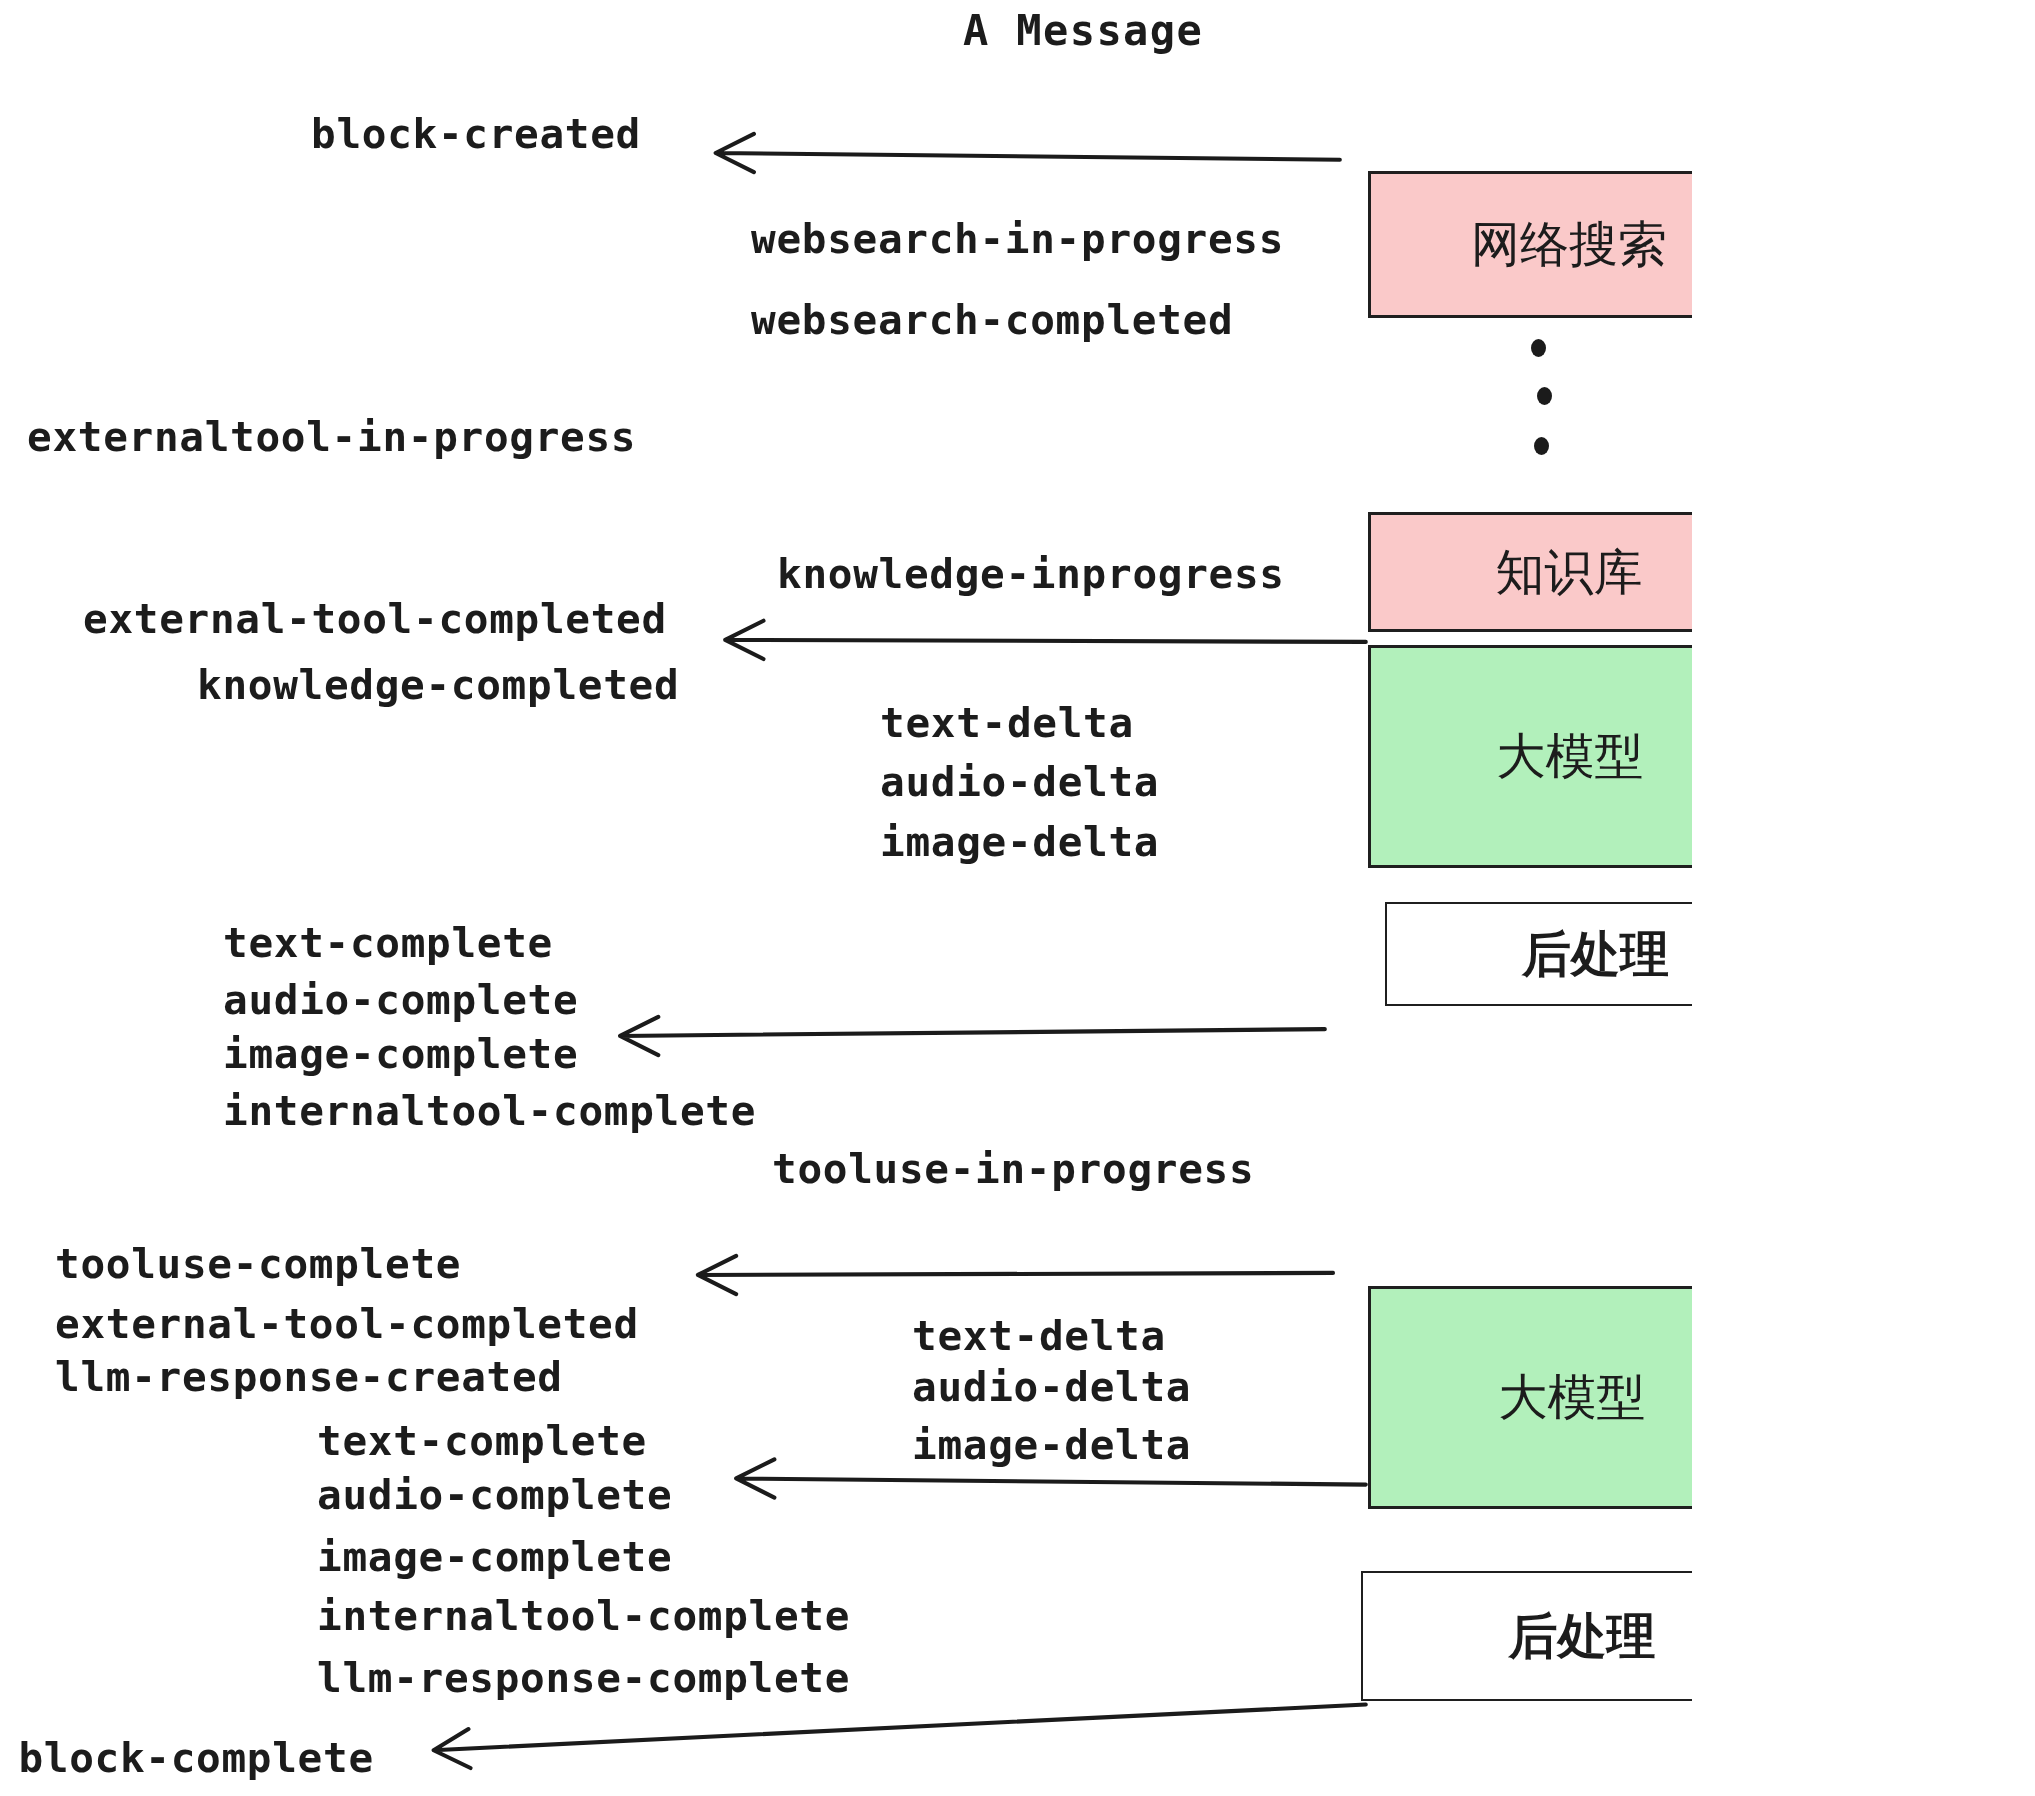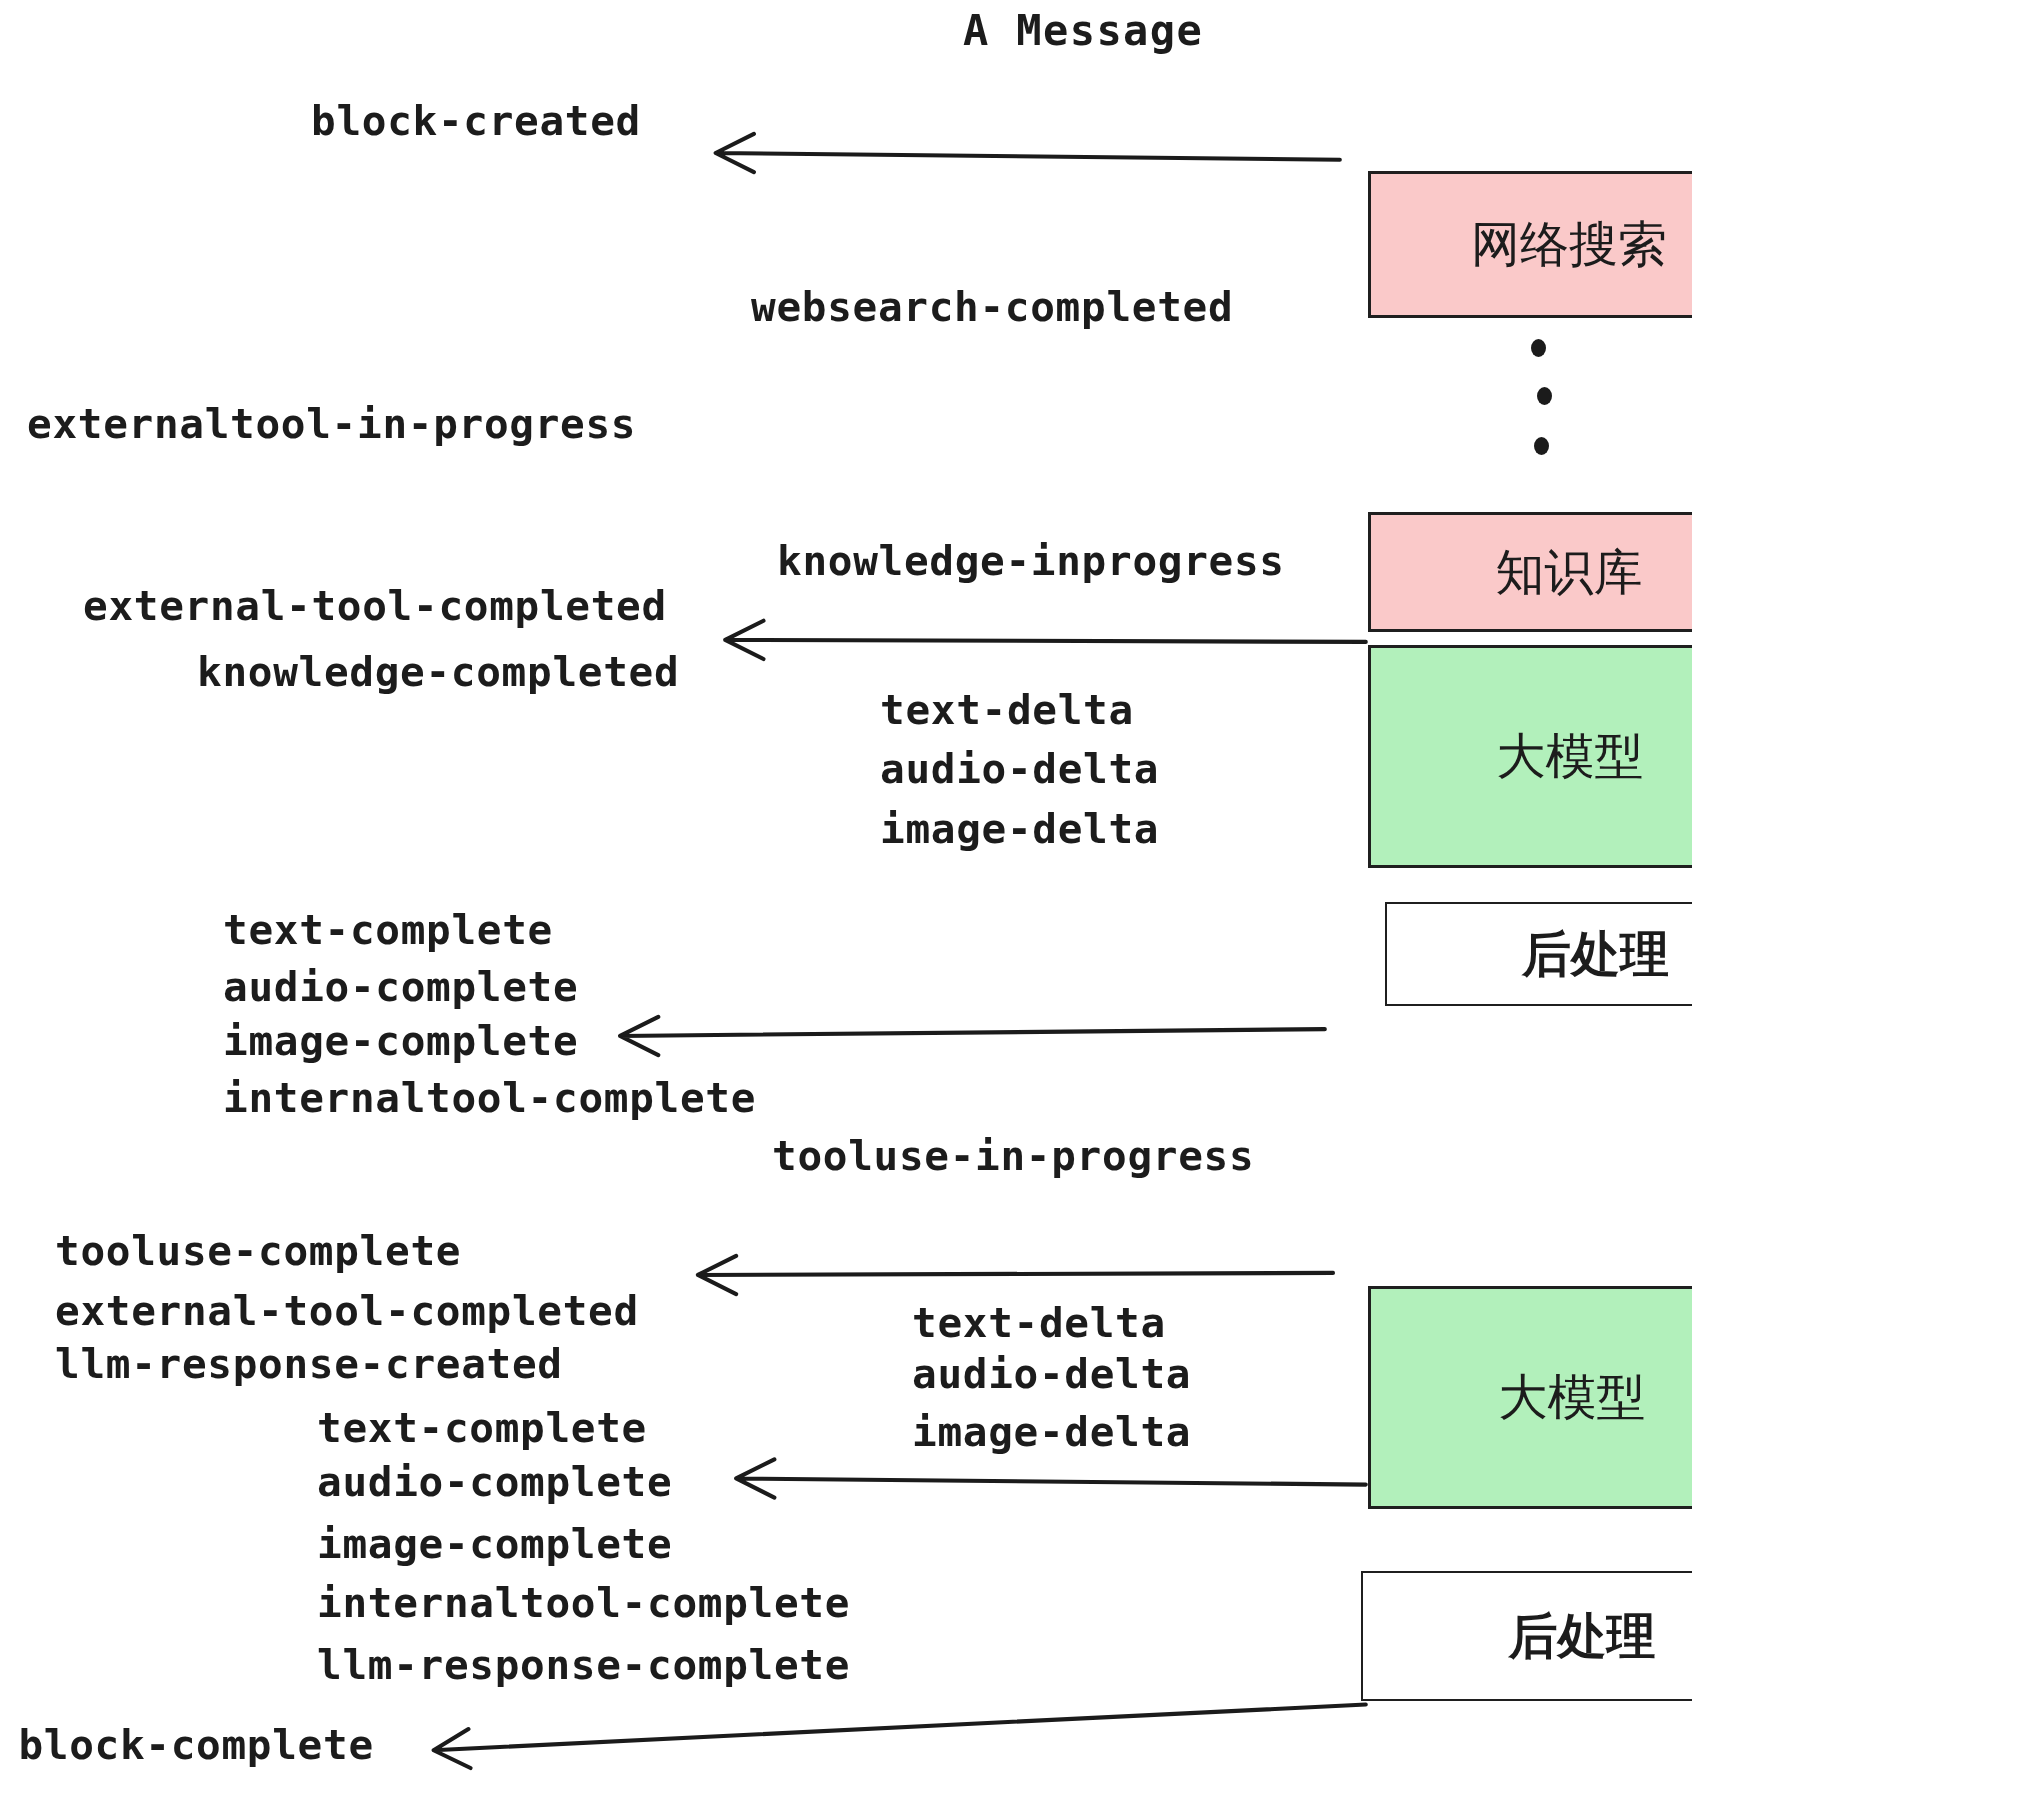--- a/index.html
+++ b/index.html
@@ -7,21 +7,21 @@
     position:relative;width:1692px;height:1796px;background:#ffffff;overflow:hidden;
     font-family:"DejaVu Sans",sans-serif;color:#1c1c1c;
   }
   .title{
     position:absolute;left:963px;top:5.5px;
     font:bold 42px/1.2 "DejaVu Sans Mono",monospace;letter-spacing:1.4px;white-space:nowrap;
   }
   .ev{
     position:absolute;
     font:bold 41px/1 "DejaVu Sans Mono",monospace;letter-spacing:0.7px;
-    white-space:nowrap;color:#1c1c1c;
+    white-space:nowrap;color:#1c1c1c;margin-top:13px;
   }
   .box{
     position:absolute;display:flex;align-items:center;justify-content:center;
     border:3.4px solid #1f1f1f;box-sizing:border-box;
     font:400 49px/1 "DejaVu Sans",sans-serif;color:#1c1c1c;white-space:nowrap;
   }
   .box.thin{border-width:2.7px;font-weight:bold;}
   .box.mono{font:bold 49px/1 "DejaVu Sans Mono",monospace;}
   .side{
     position:absolute;font:400 45px/1 "DejaVu Sans",sans-serif;
@@ -31,20 +31,21 @@
   svg.arrows{position:absolute;left:0;top:0;pointer-events:none;}
 </style>
 </head>
 <body>
 
 <div class="canvas">
 
   <div class="title">A Message</div>
 
   <div class="ev" style="left:311px;top:101px">block-created</div>
+  <div class="ev" style="left:751px;top:206px">websearch-in-progress</div>
   <div class="ev" style="left:751px;top:287px">websearch-completed</div>
   <div class="ev" style="left:27px;top:404px">externaltool-in-progress</div>
   <div class="ev" style="left:777px;top:541px">knowledge-inprogress</div>
   <div class="ev" style="left:83px;top:586px">external-tool-completed</div>
   <div class="ev" style="left:197px;top:652px">knowledge-completed</div>
 
   <div class="ev" style="left:880px;top:690px">text-delta</div>
   <div class="ev" style="left:880px;top:749px">audio-delta</div>
   <div class="ev" style="left:880px;top:809px">image-delta</div>
 

